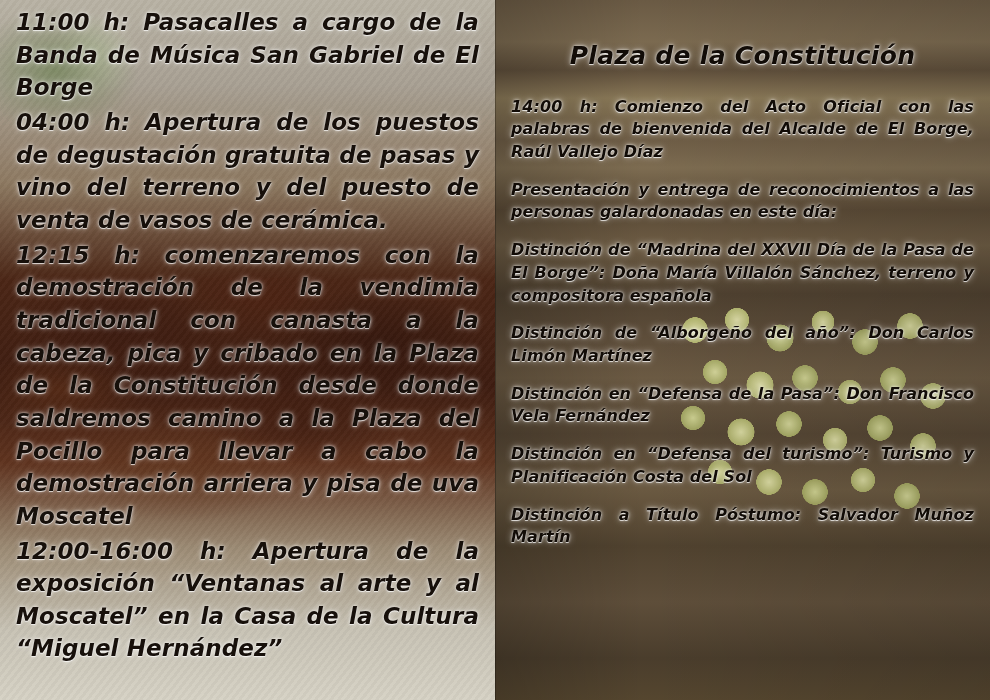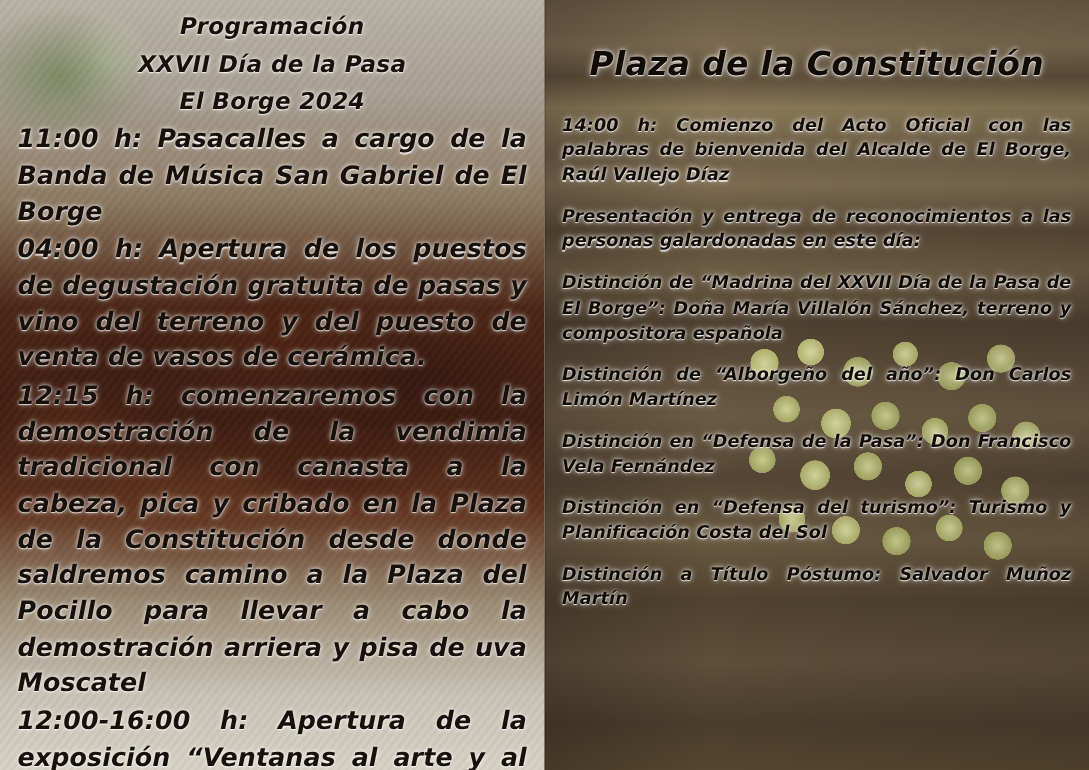--- a/index.html
+++ b/index.html
@@ -165,21 +165,21 @@
   .title-line {
     font-size: 21px;
     font-weight: 700;
     font-style: italic;
     margin: 4px 0;
     letter-spacing: .3px;
   }
 
   .right-title {
     text-align: center;
-    font-size: 30px;
+    font-size: 25px;
     font-weight: 700;
     font-style: italic;
     margin: 32px 0 22px 0;
     letter-spacing: .3px;
   }
 
   .para {
     font-size: 23px;
     margin: 0 0 2px 0;
     text-align: justify;
@@ -201,25 +201,20 @@
 </style>
 </head>
 <body>
 
 <div class="poster">
 
   <div class="panel panel-left">
     <div class="bg-left"></div>
 
     <div class="content left">
-      <div class="title-block">
-        <div class="title-line">Programación</div>
-        <div class="title-line">XXVII Día de la Pasa</div>
-        <div class="title-line">El Borge 2024</div>
-      </div>
 
       <p class="para">11:00 h: Pasacalles a cargo de la Banda de Música San Gabriel de El Borge</p>
       <p class="para">04:00 h: Apertura de los puestos de degustación gratuita de pasas y vino del terreno y del puesto de venta de vasos de cerámica.</p>
       <p class="para">12:15 h: comenzaremos con la demostración de la vendimia tradicional con canasta a la cabeza, pica y cribado en la Plaza de la Constitución desde donde saldremos camino a la Plaza del Pocillo para llevar a cabo la demostración arriera y pisa de uva Moscatel</p>
       <p class="para">12:00-16:00 h: Apertura de la exposición “Ventanas al arte y al Moscatel” en la Casa de la Cultura “Miguel Hernández”</p>
     </div>
   </div>
 
   <div class="panel panel-right">
     <div class="bg-right">

